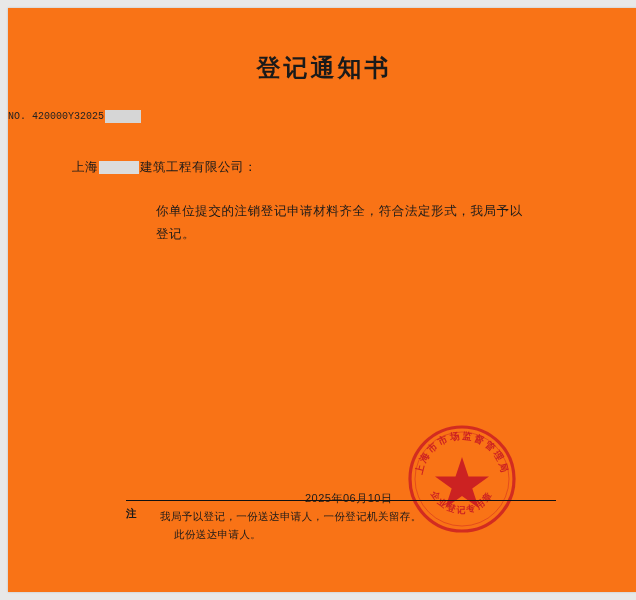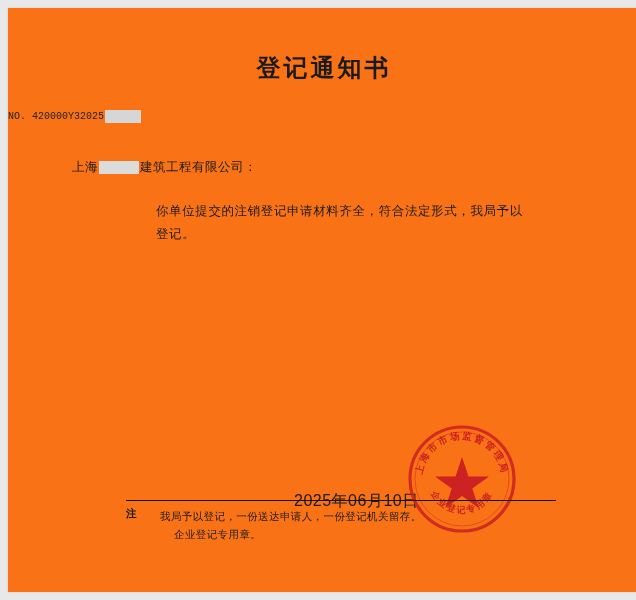--- a/index.html
+++ b/index.html
@@ -73,23 +73,23 @@
     letter-spacing: 0.6px;
     line-height: 1.8;
   }
   .sign-area {
     position: relative;
     height: 160px;
     margin-top: 150px;
   }
   .doc-date {
     position: absolute;
-    left: 286px;
+    left: 297px;
     top: 96px;
-    font-size: 16px;
+    font-size: 11px;
     color: #1a1a1a;
     letter-spacing: 0.5px;
   }
   .seal {
     position: absolute;
     left: 398px;
     top: 28px;
     width: 112px;
     height: 112px;
   }
@@ -161,18 +161,18 @@
       </svg>
     </div>
   </div>
 
   <div class="footer">
     <div class="footer-rule"></div>
     <div class="footer-rows">
       <div class="footer-label">注</div>
       <div class="footer-lines">
         <div>我局予以登记，一份送达申请人，一份登记机关留存。</div>
-        <div class="indent">企业登记专用章。</div>
+        <div class="indent">此份送达申请人。</div>
       </div>
     </div>
   </div>
 
 </div>
 
 </body></html>

